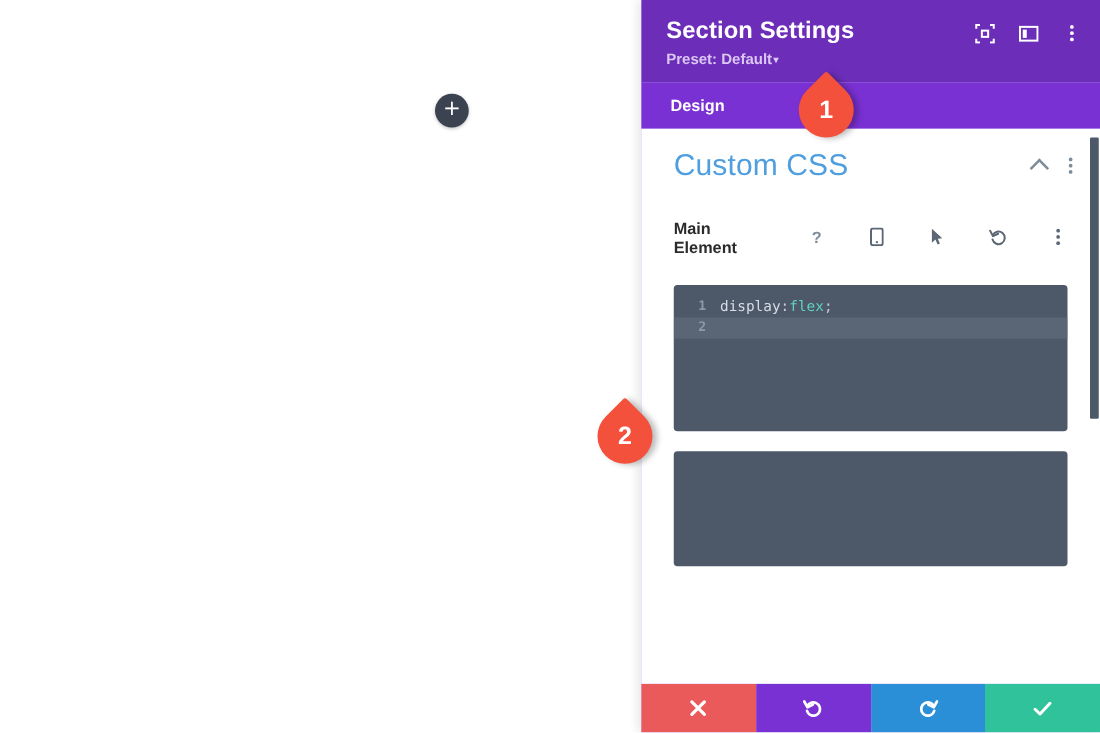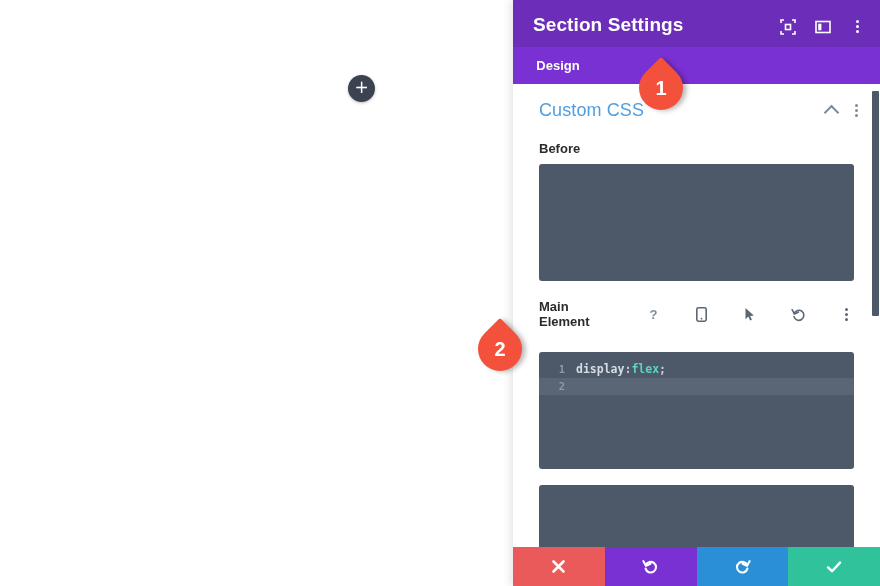--- a/index.html
+++ b/index.html
@@ -156,21 +156,21 @@
     overflow: hidden;
   }
 
   #section-header {
     display: flex;
     align-items: center;
     padding: 16px 15px 10px 26px;
   }
   #section-title {
     color: #4f9ee0;
-    font-size: 18px;
+    font-size: 24px;
     flex: 1 1 auto;
     letter-spacing: 0.1px;
   }
   .sec-ctrl {
     color: #7e8b99;
     cursor: pointer;
     display: flex;
     align-items: center;
     justify-content: center;
     width: 18px;
@@ -244,21 +244,21 @@
   .code-line.highlight { background: #5a6575; }
   .ln {
     width: 26px;
     text-align: right;
     padding-right: 11px;
     color: #8e99a8;
     flex: 0 0 auto;
     font-size: 10.5px;
     font-weight: bold;
   }
-  .ctext { white-space: pre; font-weight: bold; }
+  .ctext { white-space: pre; font-weight: normal; }
   .t-prop { color: #d6dde6; }
   .t-val-teal { color: #5fd3bb; }
   .t-val-blue { color: #6fb6e8; }
   .t-punc { color: #c2cbd6; }
 
   
   #panel-scrollbar-track {
     position: absolute;
     right: 0;
     top: 0;
@@ -340,20 +340,23 @@
 <div id="canvas">
   <div id="add-section-btn">
     <span class="plus-glyph">+</span>
   </div>
 </div>
 
 <div id="settings-panel">
 
   <div id="panel-header">
     <div id="panel-title">Section Settings</div>
+    <div id="panel-preset">
+      <span>Preset: Default</span><span class="caret">▾</span>
+    </div>
 
     <div class="header-icons">
       <div class="hdr-icon">
         <svg width="16" height="16" viewBox="0 0 16 16">
           <path d="M1 4V1h3M12 1h3v3M15 12v3h-3M4 15H1v-3" fill="none" stroke="#ffffff" stroke-width="1.6"></path>
           <rect x="5.5" y="5.5" width="5" height="5" fill="none" stroke="#ffffff" stroke-width="1.6"></rect>
         </svg>
       </div>
       <div class="hdr-icon">
         <svg width="16" height="16" viewBox="0 0 16 16">
@@ -385,24 +388,20 @@
           </div>
         <div class="sec-ctrl">
           <span class="dots-v">
               <span></span>
               <span></span>
               <span></span>
             </span>
         </div>
       </div>
 
-      <div class="field-block">
-        <div class="field-label">Before</div>
-        <div id="before-area" class="code-area"></div>
-      </div>
 
       <div class="field-block">
         <div class="label-row">
           <div class="field-label">Main Element</div>
 
           <div class="inline-icon">?</div>
 
           <div class="inline-icon">
             <svg width="11" height="15" viewBox="0 0 11 15">
               <rect x="0.8" y="0.8" width="9.4" height="13.4" rx="1.6" fill="none" stroke="#5b6774" stroke-width="1.6"></rect>

